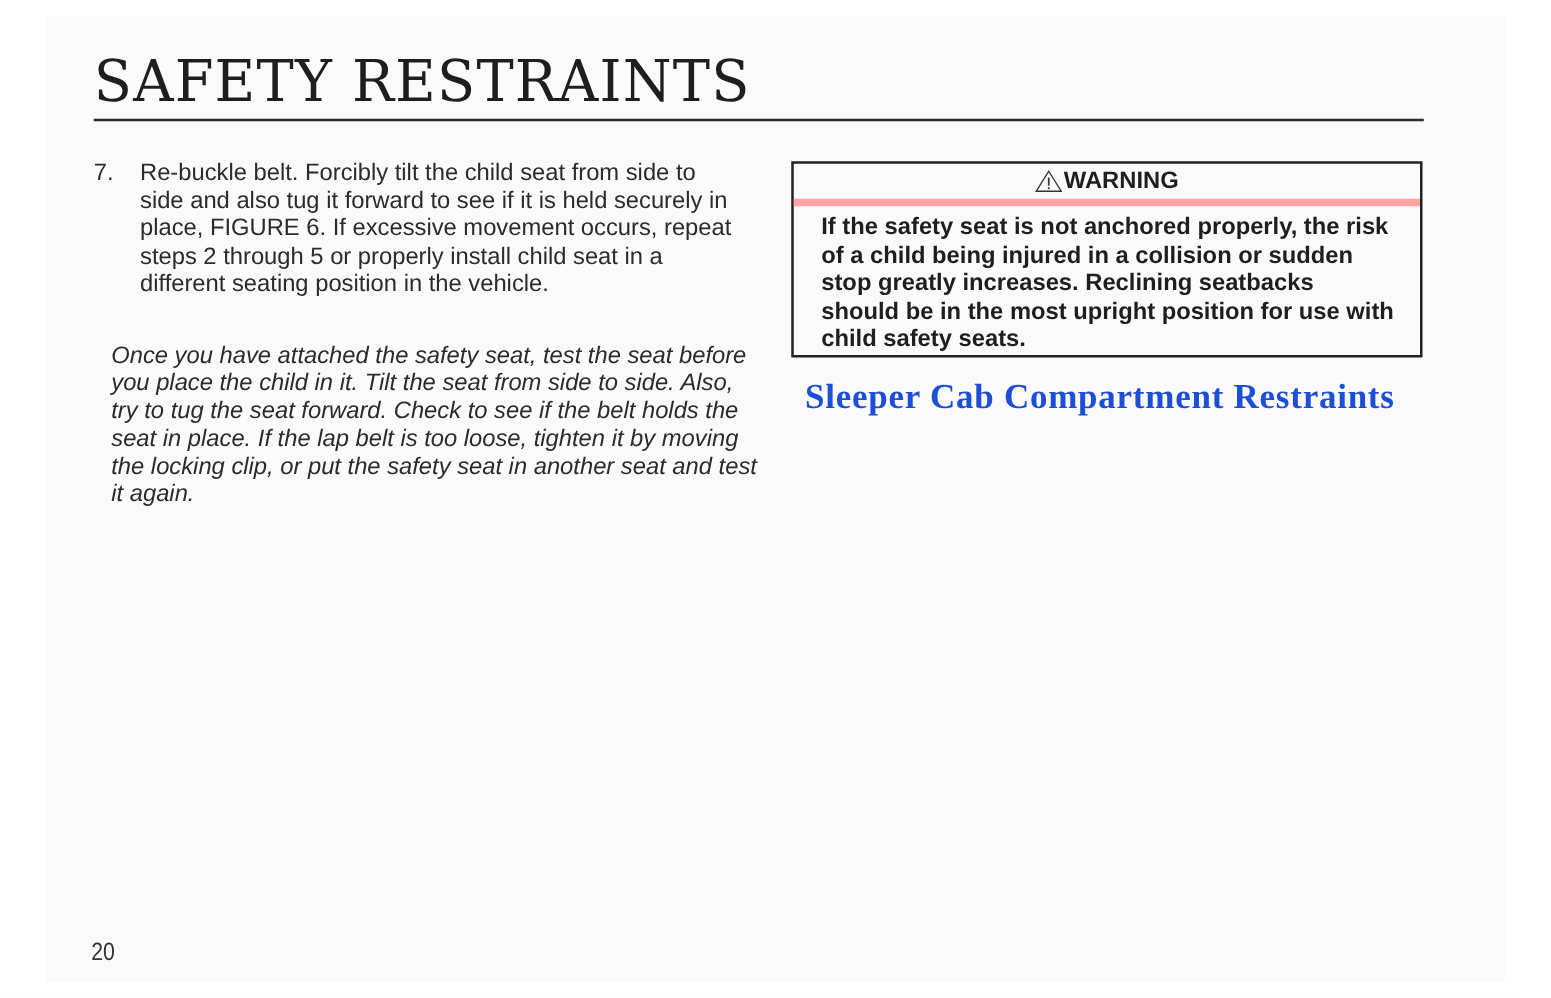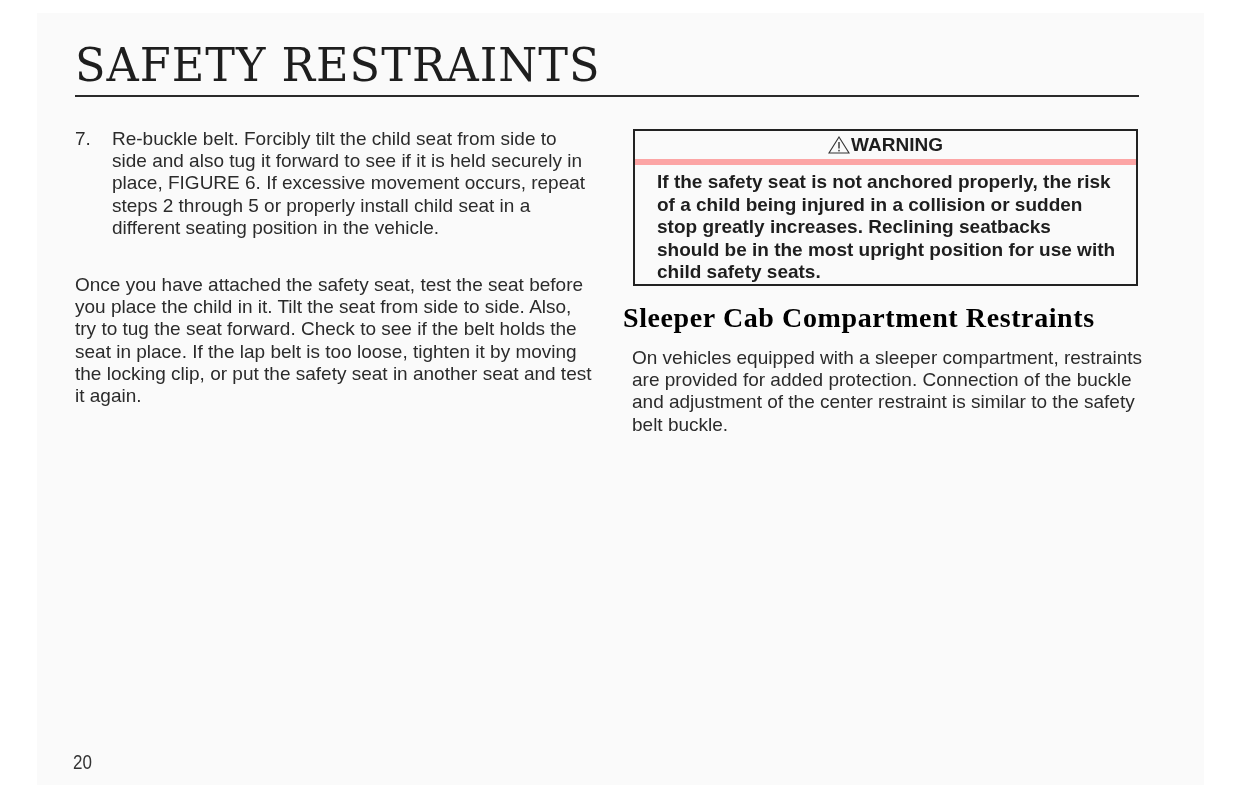--- a/index.html
+++ b/index.html
@@ -22,41 +22,41 @@
     .body-text {
       font-family: "Liberation Sans", sans-serif; font-size: 19px;
       line-height: 22.2px; color: #2b2b2b; margin: 0;
     }
     .step {
       position: absolute; left: 38px; top: 115px; width: 515px;
       display: flex;
     }
     .step-num { width: 37px; flex: none; }
     .step-text { flex: 1; }
-    .para1 { position: absolute; left: 38px; top: 261px; width: 520px; }
+    .para1 { position: absolute; left: 52px; top: 261px; width: 520px; font-style: italic; }
     .warning {
       position: absolute; left: 596px; top: 116px; width: 505px; height: 157px;
       border: 2px solid #222; box-sizing: border-box;
     }
     .warning-head {
       height: 34px; border-bottom: 6px solid #fca5a5; box-sizing: border-box;
       display: flex; align-items: center; justify-content: center;
       font-family: "Liberation Sans", sans-serif; font-weight: bold;
       font-size: 19px; color: #1e1e1e;
     }
     .warning-icon { width: 22px; height: 18px; margin-right: 1px; }
     .warning-body {
       padding: 6px 18px 0 22px;
       font-family: "Liberation Sans", sans-serif; font-weight: bold;
       font-size: 19px; line-height: 22.6px; color: #1e1e1e;
     }
     .subhead {
-      position: absolute; left: 586px; top: 289px; margin: 0;
+      position: absolute; left: 607px; top: 289px; margin: 0;
       font-family: "Liberation Serif", "DejaVu Serif", serif;
-      font-size: 28px; font-weight: bold; color: #000000; letter-spacing: 0.6px;
+      font-size: 28px; font-weight: bold; color: #1d4ed8; letter-spacing: 0.6px;
     }
     .para2 { position: absolute; left: 595px; top: 334px; width: 520px; }
     .page-number {
       position: absolute; left: 36px; top: 738px;
       font-family: "Liberation Sans", sans-serif; font-size: 20px; color: #333;
       transform: scaleX(0.85); transform-origin: left;
     }
   </style>
 </head>
 <body>
@@ -79,16 +79,15 @@
         <polygon points="11,1 21,17 1,17" fill="none" stroke="#333" stroke-width="1.1"></polygon>
         <rect x="10.3" y="6" width="1.4" height="6.5" fill="#333"></rect>
         <rect x="10.3" y="13.8" width="1.4" height="1.6" fill="#333"></rect>
       </svg>
       <span>WARNING</span>
     </div>
     <div class="warning-body">If the safety seat is not anchored properly, the risk of a child being injured in a collision or sudden stop greatly increases. Reclining seatbacks should be in the most upright position for use with child safety seats.</div>
   </div>
 
   <h2 class="subhead">Sleeper Cab Compartment Restraints</h2>
-  <p class="para2 body-text">On vehicles equipped with a sleeper compartment, restraints are provided for added protection. Connection of the buckle and adjustment of the center restraint is similar to the safety belt buckle.</p>
 
   <div class="page-number">20</div>
 </div>
 
 </body></html>

